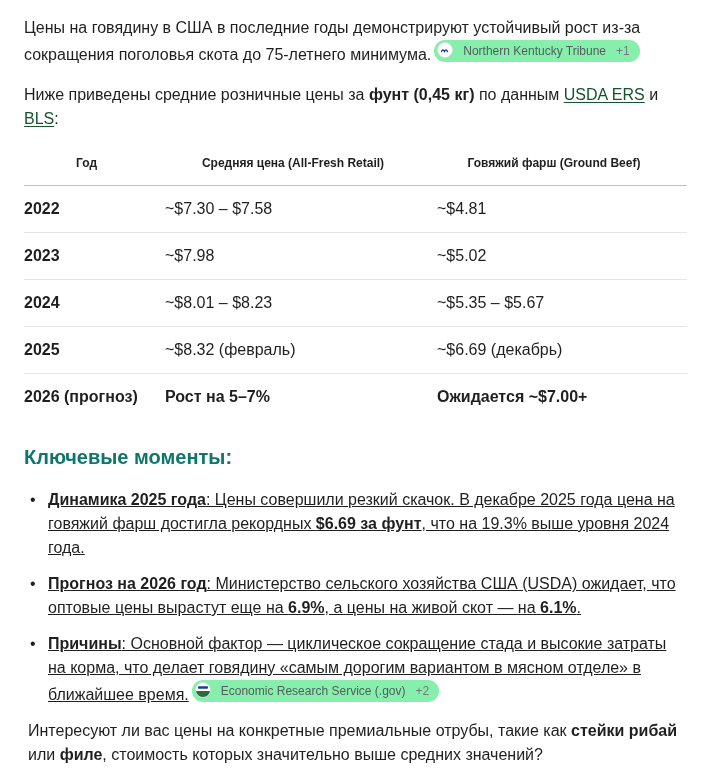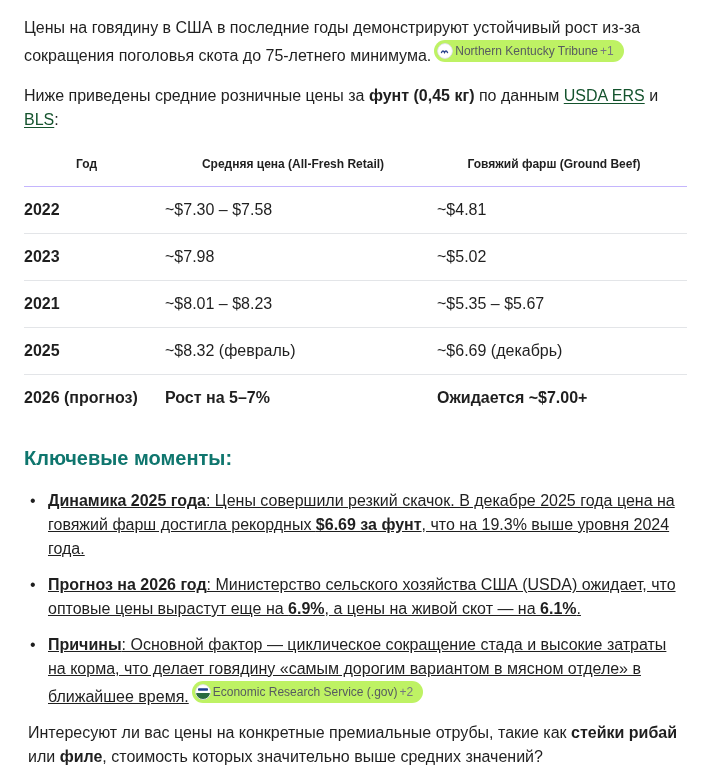--- a/index.html
+++ b/index.html
@@ -19,23 +19,23 @@
   .bold { font-weight: 700; }
   a.link {
     color: #14532d;
     text-decoration: underline;
     text-underline-offset: 2px;
     cursor: pointer;
   }
   
   .chip {
     display: inline-flex;
-    align-items: center;
-    gap: 2px;
-    background: #bef264;
+    align-items: flex-start;
+    gap: 10px;
+    background: #86efac;
     border-radius: 999px;
     padding: 2px 10px 2px 3px;
     font-size: 12px;
     line-height: 18px;
     color: #575b60;
     white-space: nowrap;
     vertical-align: 2px;
     margin-left: 3px;
     cursor: pointer;
   }
@@ -135,21 +135,21 @@
         <td class="year">2022</td>
         <td>~$7.30 – $7.58</td>
         <td>~$4.81</td>
       </tr>
       <tr>
         <td class="year">2023</td>
         <td>~$7.98</td>
         <td>~$5.02</td>
       </tr>
       <tr>
-        <td class="year">2021</td>
+        <td class="year">2024</td>
         <td>~$8.01 – $8.23</td>
         <td>~$5.35 – $5.67</td>
       </tr>
       <tr>
         <td class="year">2025</td>
         <td>~$8.32 (февраль)</td>
         <td>~$6.69 (декабрь)</td>
       </tr>
       <tr class="forecast">
         <td class="year">2026 (прогноз)</td>

